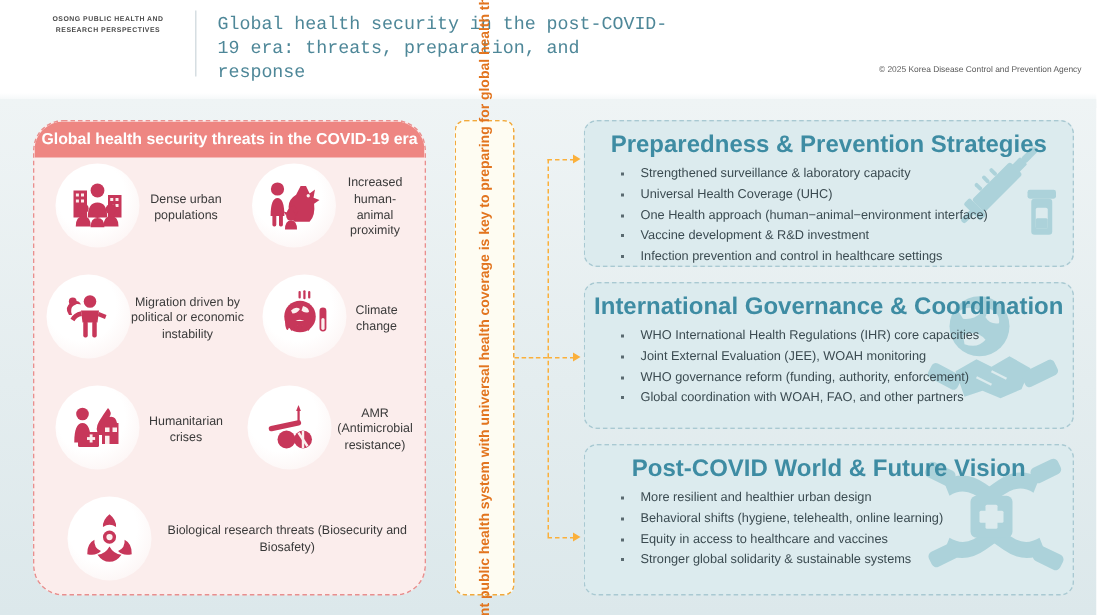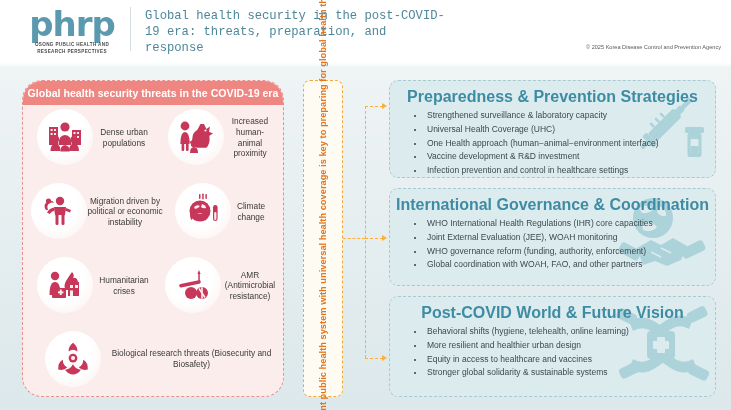--- a/index.html
+++ b/index.html
@@ -155,21 +155,20 @@
     opacity: 0.62; z-index: 1;
   }
 
   .icon-svg { display: block; }
 </style>
 </head>
 <body>
 
 <div class="header">
   <div class="logo-block">
-    <div class="logo-mark">phrp</div>
     <div class="logo-sub">OSONG PUBLIC HEALTH AND RESEARCH PERSPECTIVES</div>
   </div>
   <div class="header-divider"></div>
   <div class="header-text">
     <div class="paper-title">Global health security in the post-COVID-19 era: threats, preparation, and response</div>
     <div class="ids">
       <div class="id-url">https://ophrp.org</div>
       <div class="id-doi">doi.org/10.24171/j.phrp.2025.0037</div>
     </div>
   </div>
@@ -393,20 +392,20 @@
         <path d="M14 66 q14 8 28 -2 l10-7 l-8-6 l-10 6 q-8 4 -16 -1 z"></path>
         <rect x="72" y="6" width="20" height="11" rx="3.4" transform="rotate(-26 82 11)"></rect>
         <rect x="4" y="62" width="20" height="11" rx="3.4" transform="rotate(-26 14 67)"></rect>
         <rect x="32" y="28" width="28" height="28" rx="4"></rect>
         <rect x="42" y="34" width="8" height="16" rx="1" fill="#DCEBEE"></rect>
         <rect x="38" y="38" width="16" height="8" rx="1" fill="#DCEBEE"></rect>
       </svg>
     </div>
     <div class="sp-title">Post-COVID World &amp; Future Vision</div>
     <div class="sp-list">
+      <div class="sp-item">More resilient and healthier urban design</div>
       <div class="sp-item">Behavioral shifts (hygiene, telehealth, online learning)</div>
-      <div class="sp-item">More resilient and healthier urban design</div>
       <div class="sp-item">Equity in access to healthcare and vaccines</div>
       <div class="sp-item">Stronger global solidarity &amp; sustainable systems</div>
     </div>
   </div>
 
 </div>
 
 </body></html>

